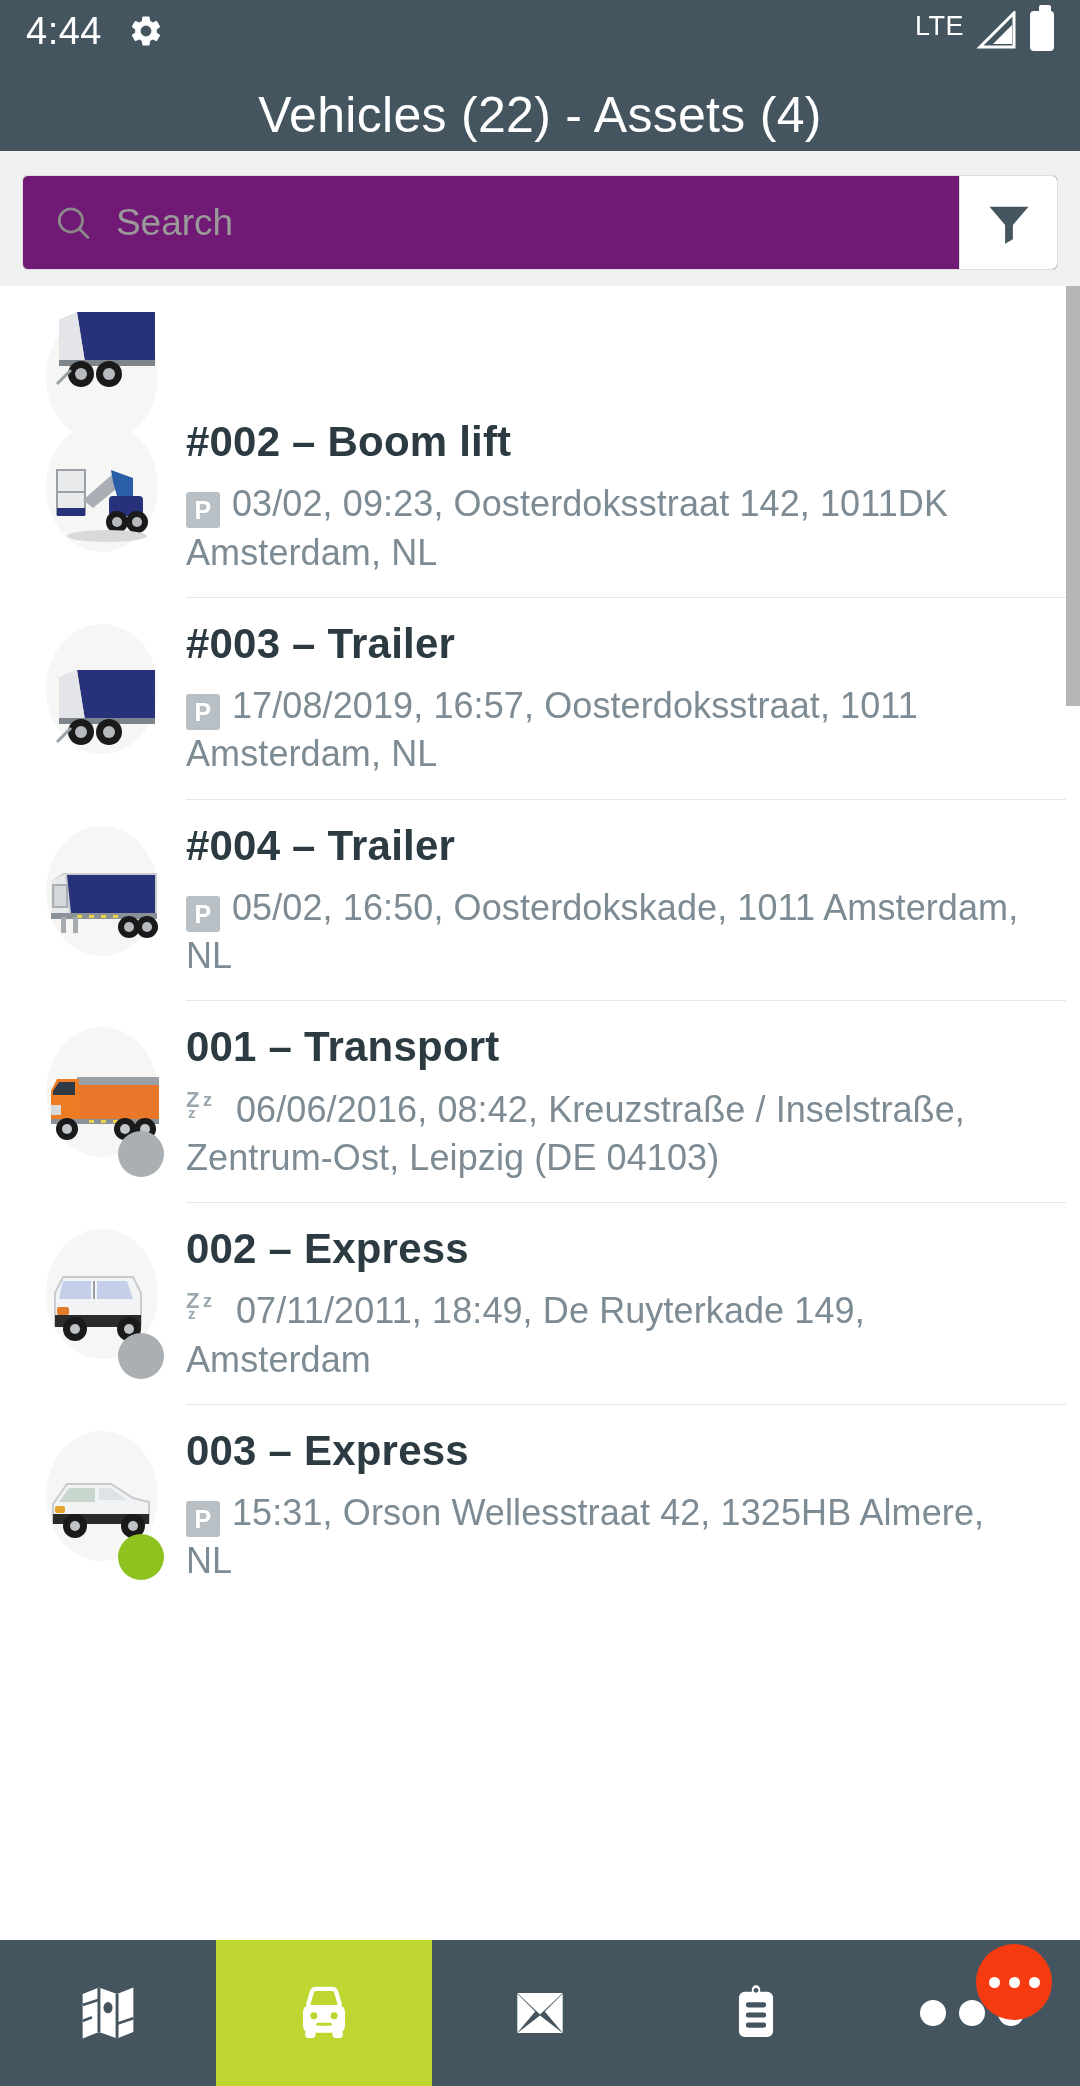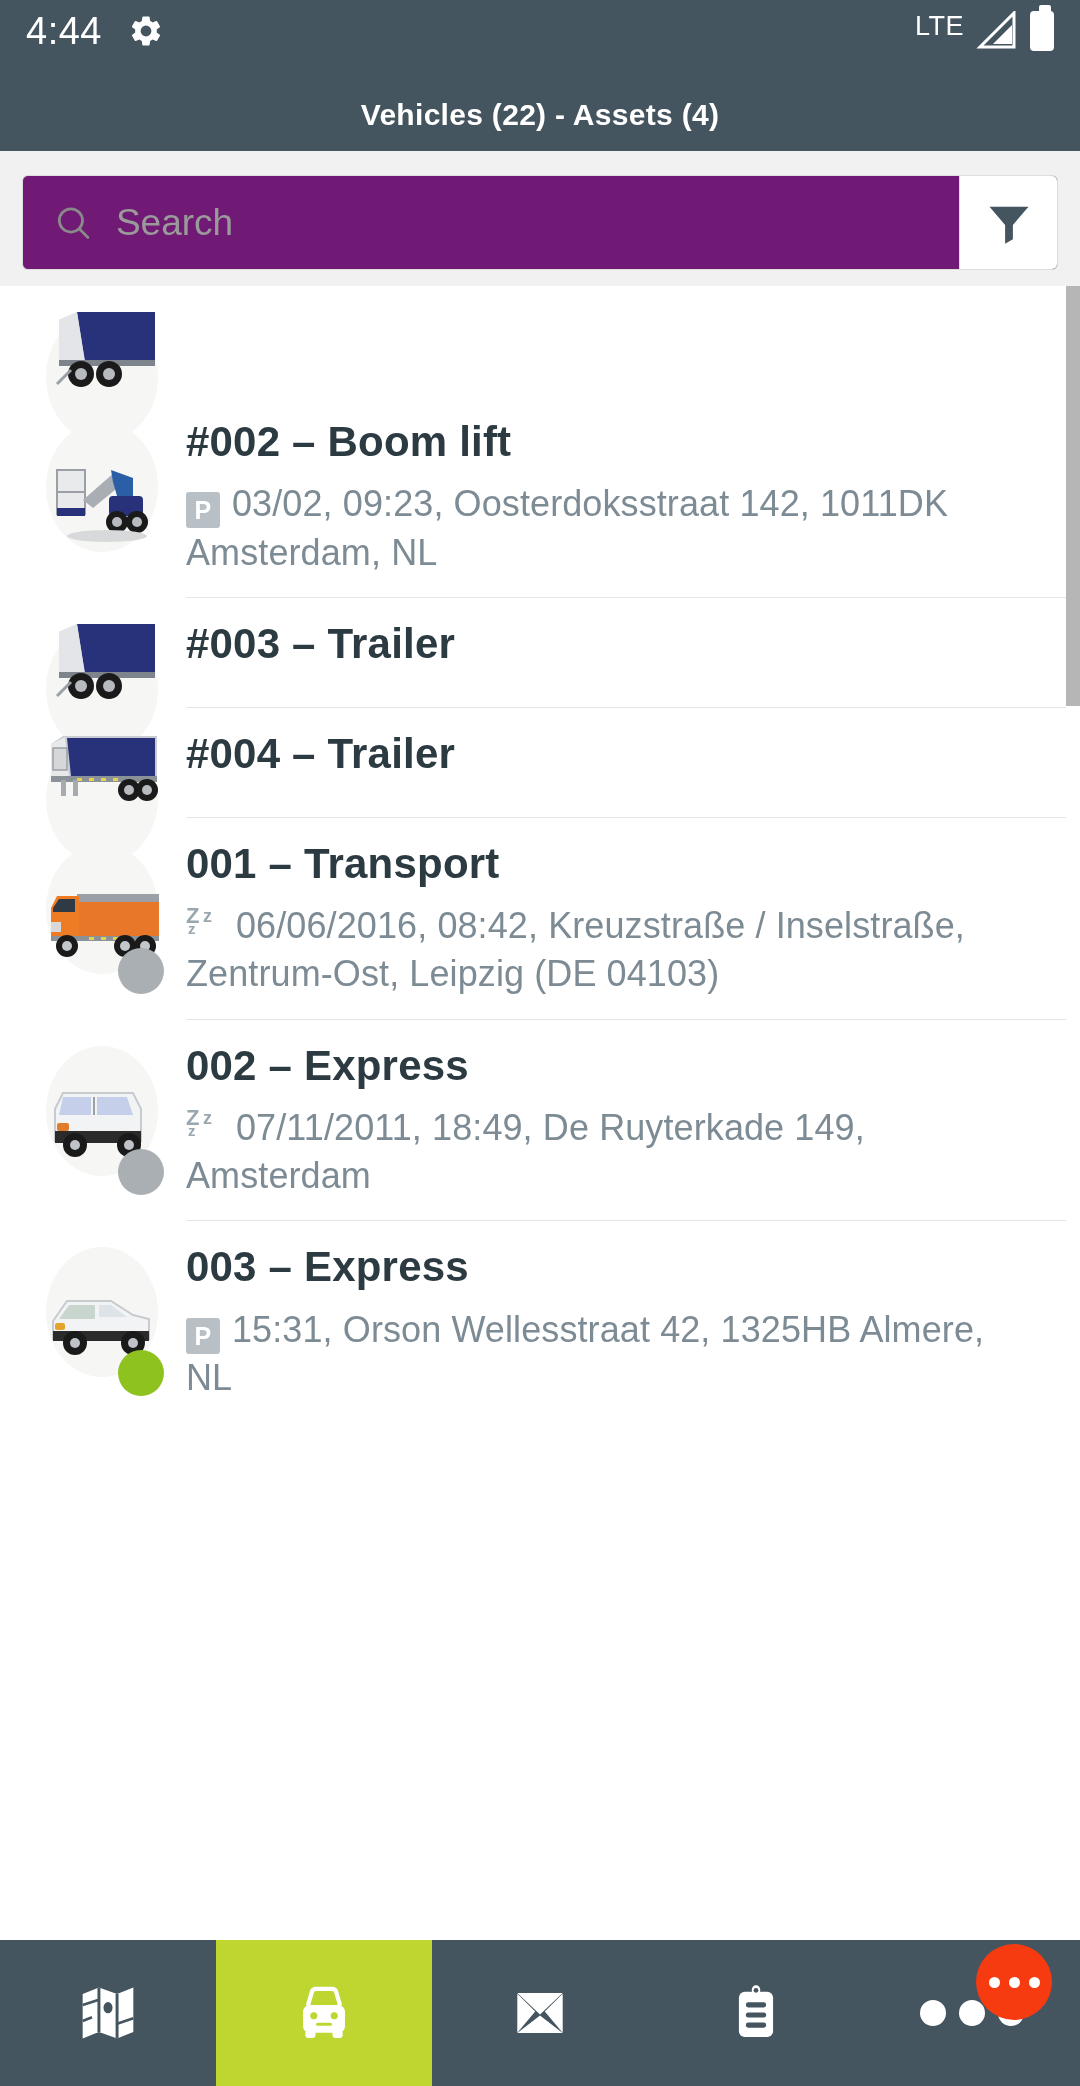--- a/index.html
+++ b/index.html
@@ -23,21 +23,21 @@
   .batt { width:24px; height:40px; border:4px solid #fff; border-radius:4px;
           position:relative; background:#fff; }
   .batt::before { content:""; position:absolute; top:-10px; left:5px;
           width:12px; height:7px; background:#fff; border-radius:2px 2px 0 0; }
 
   
   .titlebar {
     height:89px; background:#45555F; color:#ffffff;
     display:flex; align-items:center; justify-content:center;
   }
-  .title { font-size:30px; font-weight:bold; letter-spacing:.3px;margin-top:16px; }
+  .title { font-size:50px; font-weight:normal; letter-spacing:.3px;margin-top:16px; }
 
   
   .searchwrap { background:#F0F1F0; padding:24px 22px 26px 22px; }
   .searchbar {
     height:95px; background:#701a75; border:1px solid #DEDEDE; border-radius:6px;
     display:flex; align-items:stretch; overflow:hidden;
   }
   .search-field { flex:1; display:flex; align-items:center; padding-left:30px; gap:22px; }
   .search-input {
     border:none; outline:none; font-size:37px; color:#9A9A9A;
@@ -215,20 +215,23 @@
             <rect x="22" y="60" width="96" height="6" fill="#7D848C"></rect>
             <ellipse cx="44" cy="74" rx="13" ry="13" fill="#1A1A1A"></ellipse>
             <ellipse cx="44" cy="74" rx="6" ry="6" fill="#B7BBC0"></ellipse>
             <ellipse cx="72" cy="74" rx="13" ry="13" fill="#1A1A1A"></ellipse>
             <ellipse cx="72" cy="74" rx="6" ry="6" fill="#B7BBC0"></ellipse>
             <line x1="20" y1="84" x2="34" y2="70" stroke="#9AA0A6" stroke-width="3"></line>
           </svg>
         </div>
         <div class="content">
           <div class="item-title">#003 – Trailer</div>
+          <div class="item-sub">
+            <span class="badge-p">P</span><span>17/08/2019, 16:57, Oosterdoksstraat, 1011 Amsterdam, NL</span>
+          </div>
         </div>
       </div>
 
       <div class="row">
         <div class="thumb">
           <div class="thumb-bg"></div>
           <svg width="130" height="96" viewBox="0 0 130 96">
             <path d="M14 22 L26 14 L120 14 L120 56 L14 56 Z" fill="#C9CCD1"></path>
             <path d="M30 16 L118 16 L118 54 L34 54 Z" fill="#27327A"></path>
             <path d="M14 22 L28 15 L32 55 L14 55 Z" fill="#E7E9EB"></path>
@@ -243,20 +246,23 @@
             <ellipse cx="92" cy="68" rx="11" ry="11" fill="#1A1A1A"></ellipse>
             <ellipse cx="92" cy="68" rx="5" ry="5" fill="#B7BBC0"></ellipse>
             <ellipse cx="110" cy="68" rx="11" ry="11" fill="#1A1A1A"></ellipse>
             <ellipse cx="110" cy="68" rx="5" ry="5" fill="#B7BBC0"></ellipse>
             <rect x="24" y="58" width="5" height="16" fill="#A6ABB0"></rect>
             <rect x="36" y="58" width="5" height="16" fill="#A6ABB0"></rect>
           </svg>
         </div>
         <div class="content">
           <div class="item-title">#004 – Trailer</div>
+          <div class="item-sub">
+            <span class="badge-p">P</span><span>05/02, 16:50, Oosterdokskade, 1011 Amsterdam, NL</span>
+          </div>
         </div>
       </div>
 
       <div class="row">
         <div class="thumb">
           <div class="thumb-bg"></div>
           <svg width="130" height="96" viewBox="0 0 130 96">
             <path d="M40 16 L122 16 L122 58 L40 58 Z" fill="#E8772A"></path>
             <path d="M40 16 L122 16 L122 24 L40 24 Z" fill="#9AA0A6"></path>
             <path d="M14 30 L20 18 L42 18 L42 60 L14 60 Z" fill="#EE7C24"></path>

